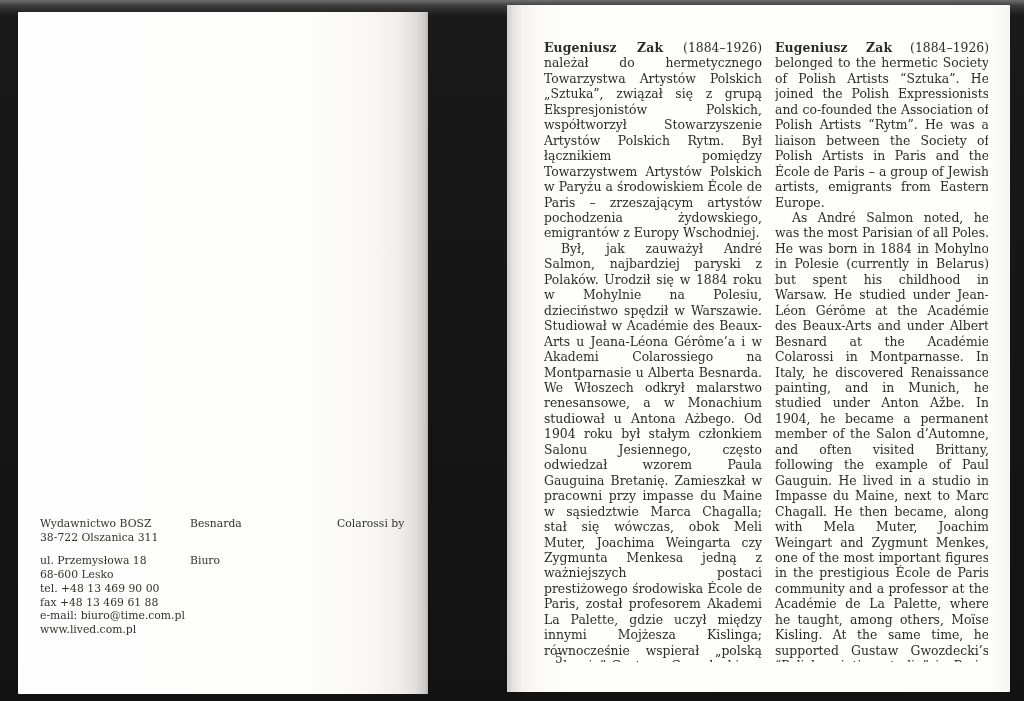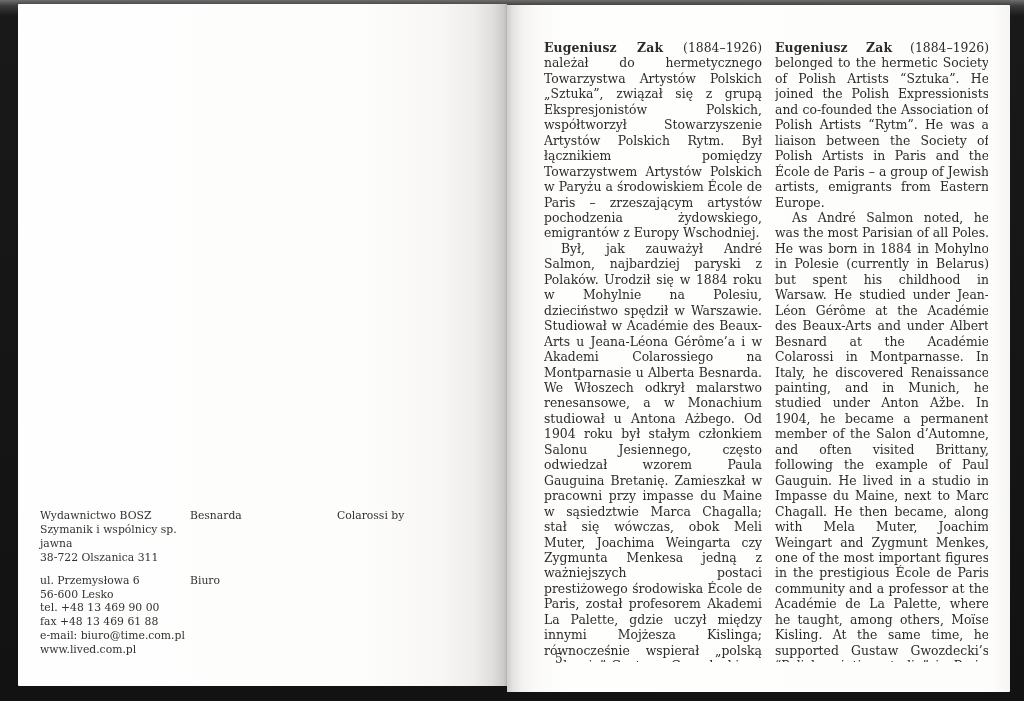--- a/index.html
+++ b/index.html
@@ -9,21 +9,21 @@
     font-family: "DejaVu Serif", "Liberation Serif", serif;
     position: relative;
   }
   .stage { position: absolute; inset: 0; }
 
   .page {
     position: absolute;
     color: #2e2b29;
   }
   .page-left {
-    left: 18px; top: 4px; width: 489px; height: 682px;
+    left: 18px; top: 12px; width: 410px; height: 682px;
     background: linear-gradient(to right,
       #fefefe 0%, #fdfdfc 70%, #f8f7f5 86%, #efeeec 93%,
       #e0dfdd 97%, #cbcac8 99.4%, #b3b2b0 100%);
     border-radius: 1px 0 0 1px;
   }
   .page-right {
     left: 507px; top: 5px; width: 503px; height: 687px;
     background: linear-gradient(to right,
       #cfcecc 0%, #e4e3e1 1.2%, #f3f2f0 3%, #fbfaf8 6%,
       #fefefd 12%, #fdfdfc 96%, #f6f5f3 100%);
@@ -65,29 +65,28 @@
 </head>
 <body>
 
 <div class="stage">
 
   <div class="page page-left">
     <div class="publisher">
 
       <div class="pub-cell">
         <span>Wydawnictwo BOSZ</span>
-        <span>Szymanik i wspólnicy sp. jawna</span>
         <span>38-722 Olszanica 311</span>
       </div>
       <div class="pub-cell">Besnarda</div>
       <div class="pub-cell">Colarossi by</div>
 
       <div class="pub-cell">
-        <span>ul. Przemysłowa 6</span>
-        <span>56-600 Lesko</span>
+        <span>ul. Przemysłowa 18</span>
+        <span>68-600 Lesko</span>
         <span>tel. +48 13 469 90 00</span>
         <span>fax +48 13 469 61 88</span>
         <span>e-mail: biuro@time.com.pl</span>
         <span>www.lived.com.pl</span>
       </div>
       <div class="pub-cell">Biuro</div>
 
     </div>
   </div>
 

